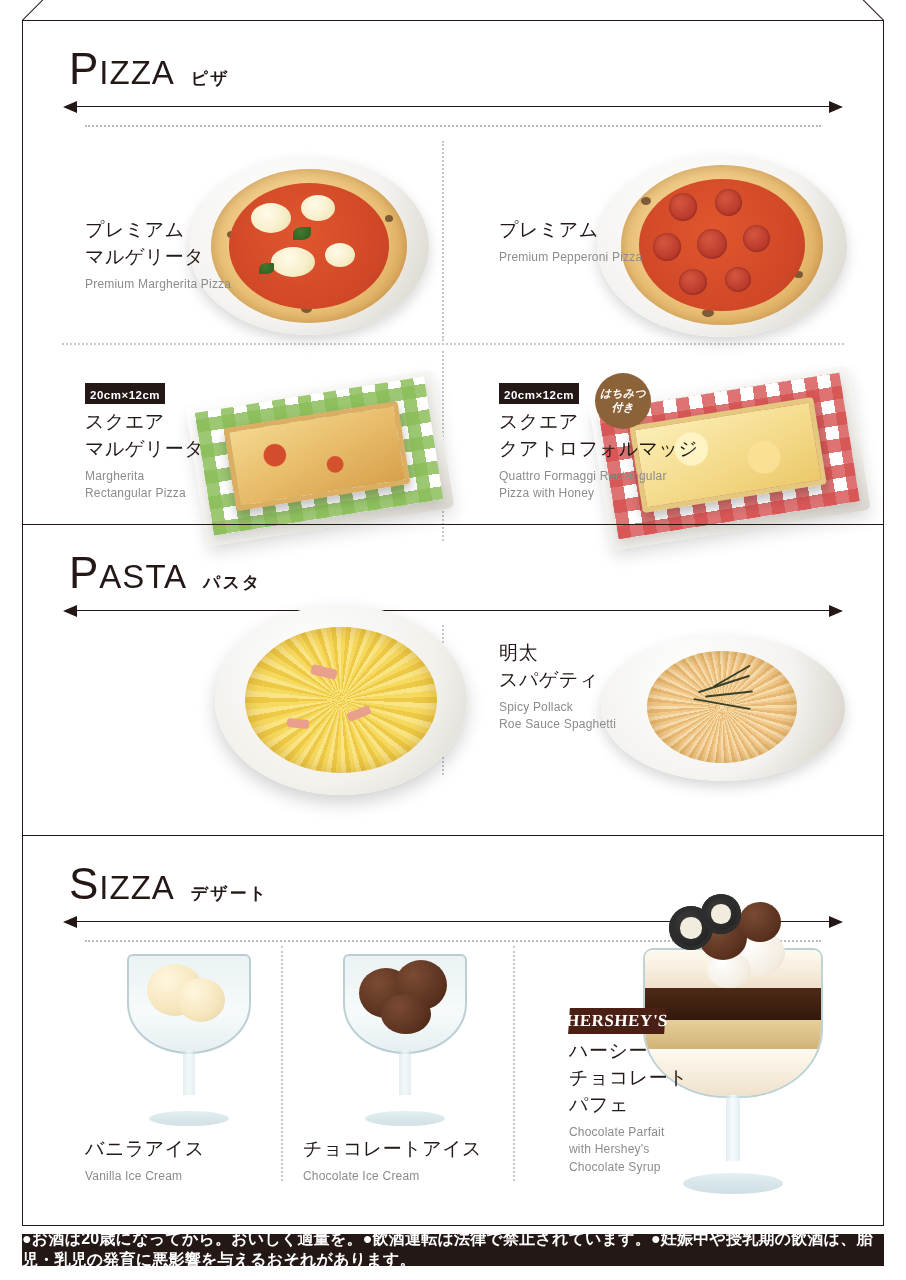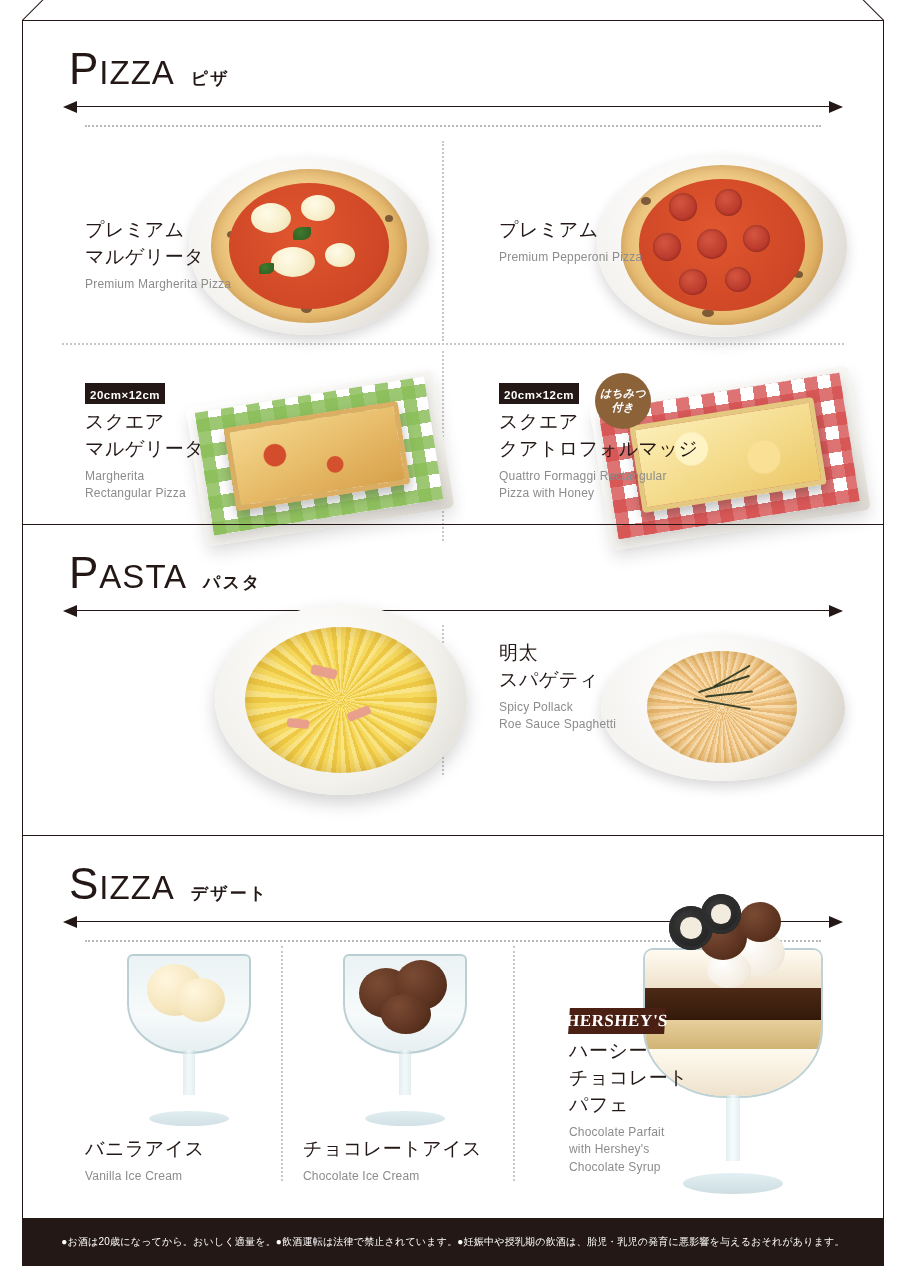--- a/index.html
+++ b/index.html
@@ -318,28 +318,29 @@
     letter-spacing: 0.5px;
     display: flex; align-items: center; justify-content: center;
     padding: 2px 6px;
     transform: skewX(-4deg);
   }
 
   
   .footer {
     position: absolute;
     left: 22px; right: 22px; bottom: 14px;
-    height: 48px;
+    height: 32px;
     background: #231815;
     color: #ffffff;
     display: flex;
     align-items: center;
     justify-content: center;
-    font-size: 10px;
+    font-size: 16px;
     letter-spacing: 0.2px;
+    font-weight: bold;
   }
 </style>
 </head>
 <body>
 
 <div class="page">
 
   <div class="frame"></div>
   <div class="corner tl"></div>
   <div class="corner tr"></div>

